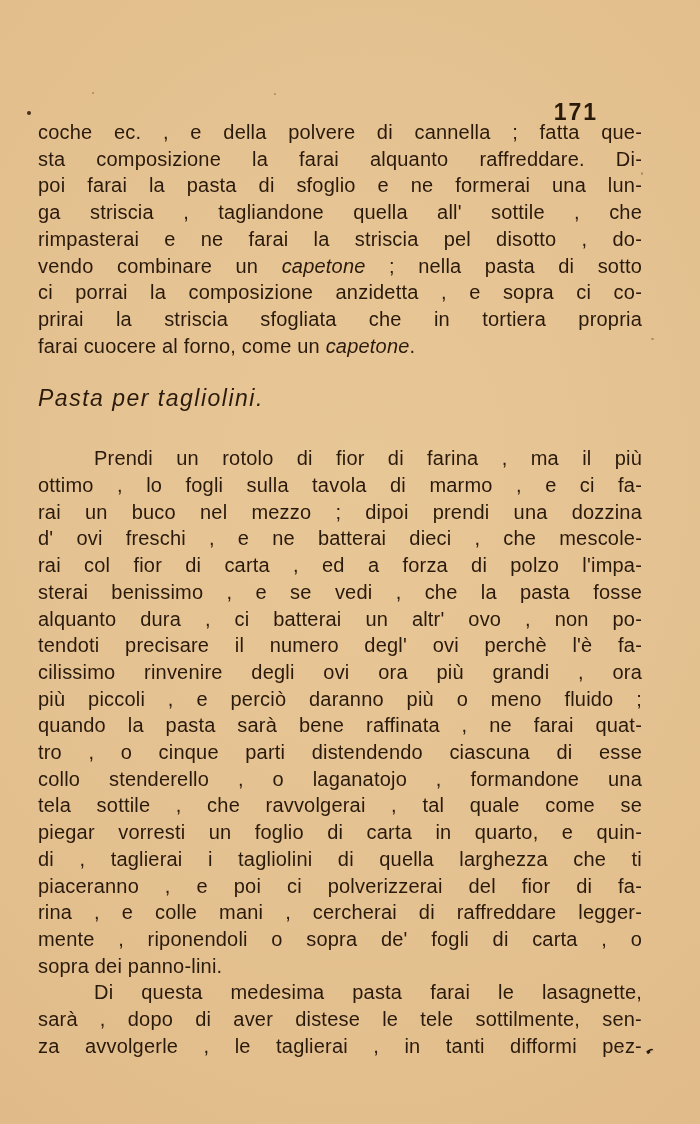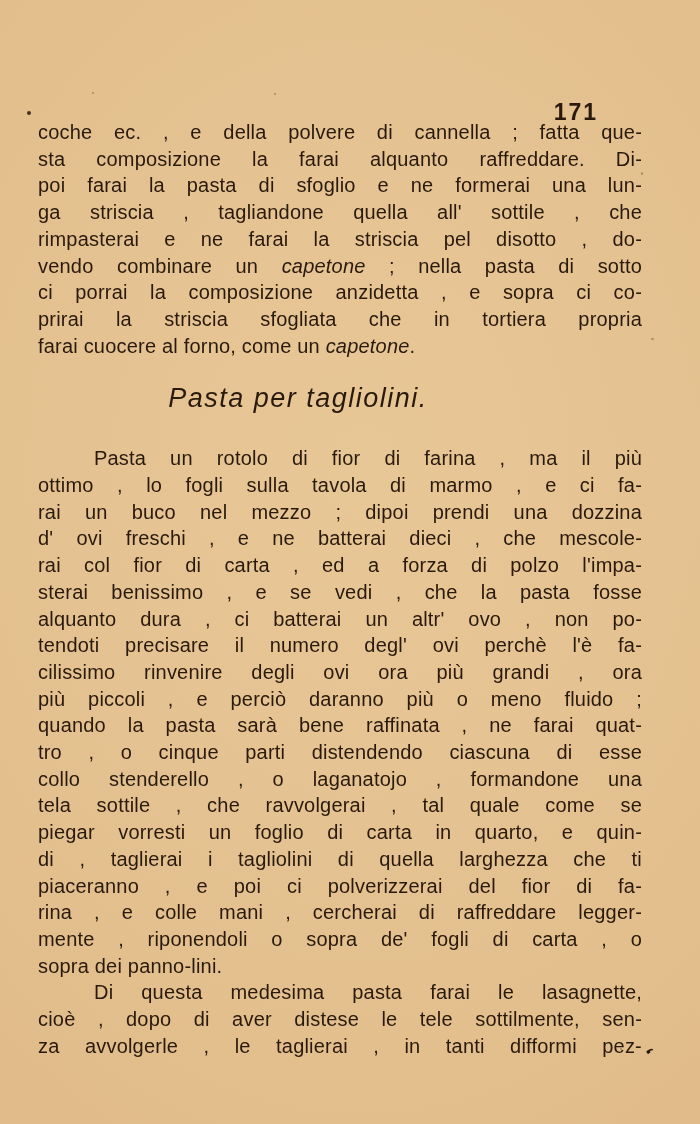--- a/index.html
+++ b/index.html
@@ -39,23 +39,22 @@
     text-align-last: justify;
     white-space: normal;
   }
   .line.last {
     text-align-last: left;
   }
   .line.first {
     padding-left: 56px;
   }
   .heading {
-    text-align: center;
     margin: 24px 84px 32px 0;
-    font-size: 27px;
+    font-size: 23px;
     letter-spacing: 1.5px;
     line-height: 30px;
   }
   em { font-style: italic; }
   .speck {
     position: absolute;
     border-radius: 50%;
     background: rgba(45, 24, 8, 0.85);
   }
   .speck.faint { background: rgba(60, 35, 15, 0.35); }
@@ -82,21 +81,21 @@
         <div class="line">poi farai la pasta di sfoglio e ne formerai una lun-</div>
         <div class="line">ga striscia , tagliandone quella all' sottile , che</div>
         <div class="line">rimpasterai e ne farai la striscia pel disotto , do-</div>
         <div class="line">vendo combinare un <em>capetone</em> ; nella pasta di sotto</div>
         <div class="line">ci porrai la composizione anzidetta , e sopra ci co-</div>
         <div class="line">prirai la striscia sfogliata che in tortiera propria</div>
         <div class="line last">farai cuocere al forno, come un <em>capetone</em>.</div>
       </div>
       <div class="heading"><em>Pasta per tagliolini.</em></div>
       <div class="para">
-        <div class="line first">Pasta un rotolo di fior di farina , ma il più</div>
+        <div class="line first">Prendi un rotolo di fior di farina , ma il più</div>
         <div class="line">ottimo , lo fogli sulla tavola di marmo , e ci fa-</div>
         <div class="line">rai un buco nel mezzo ; dipoi prendi una dozzina</div>
         <div class="line">d' ovi freschi , e ne batterai dieci , che mescole-</div>
         <div class="line">rai col fior di carta , ed a forza di polzo l'impa-</div>
         <div class="line">sterai benissimo , e se vedi , che la pasta fosse</div>
         <div class="line">alquanto dura , ci batterai un altr' ovo , non po-</div>
         <div class="line">tendoti precisare il numero degl' ovi perchè l'è fa-</div>
         <div class="line">cilissimo rinvenire degli ovi ora più grandi , ora</div>
         <div class="line">più piccoli , e perciò daranno più o meno fluido ;</div>
         <div class="line">quando la pasta sarà bene raffinata , ne farai quat-</div>
@@ -105,21 +104,21 @@
         <div class="line">tela sottile , che ravvolgerai , tal quale come se</div>
         <div class="line">piegar vorresti un foglio di carta in quarto, e quin-</div>
         <div class="line">di , taglierai i tagliolini di quella larghezza che ti</div>
         <div class="line">piaceranno , e poi ci polverizzerai del fior di fa-</div>
         <div class="line">rina , e colle mani , cercherai di raffreddare legger-</div>
         <div class="line">mente , riponendoli o sopra de' fogli di carta , o</div>
         <div class="line last">sopra dei panno-lini.</div>
       </div>
       <div class="para">
         <div class="line first">Di questa medesima pasta farai le lasagnette,</div>
-        <div class="line">cioè , dopo di aver distese le tele sottilmente, sen-</div>
+        <div class="line">sarà , dopo di aver distese le tele sottilmente, sen-</div>
         <div class="line">za avvolgerle , le taglierai , in tanti difformi pez-</div>
       </div>
     </div>
 
   <div class="speck" style="left:27px; top:111px; width:4px; height:4px;"></div>
   <div class="speck faint" style="left:92px; top:92px; width:2px; height:2px;"></div>
   <div class="speck faint" style="left:274px; top:93px; width:2px; height:2px;"></div>
   <div class="speck faint" style="left:641px; top:172px; width:2px; height:3px;"></div>
   <div class="speck faint" style="left:651px; top:338px; width:3px; height:2px;"></div>
   <div class="speck faint" style="left:620px; top:1048px; width:2px; height:2px;"></div>

